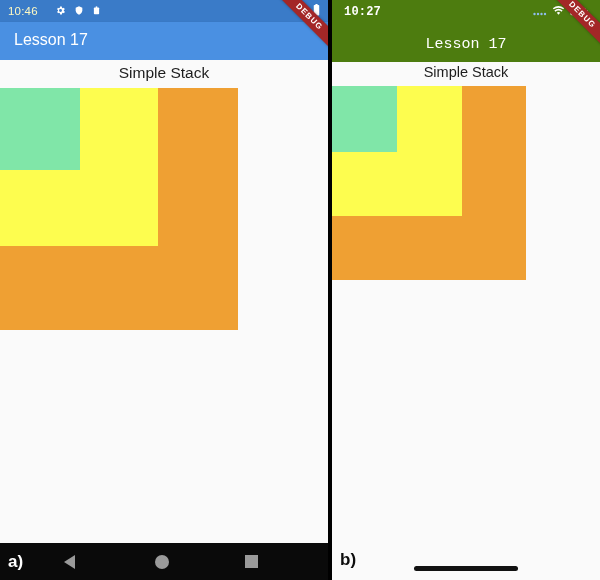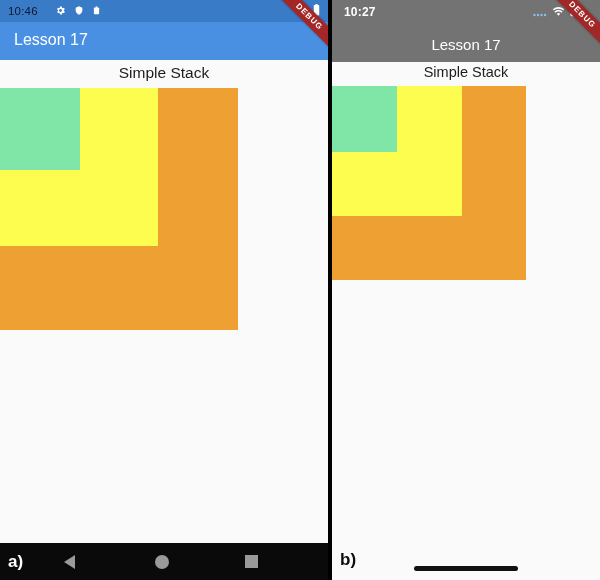--- a/index.html
+++ b/index.html
@@ -36,21 +36,21 @@
     background: #000000;
   }
   #panel-b { left: 332px; width: 268px; }
 
   
   .a-statusbar {
     position: absolute;
     left: 0; top: 0;
     width: 328px; height: 22px;
     background: #3a7bc8;
-    color: #0f172a;
+    color: #fef9c3;
     display: flex;
     align-items: center;
     box-sizing: border-box;
     padding: 0 8px;
   }
   .a-time {
     font-size: 11.5px;
     letter-spacing: 0.2px;
     margin-right: 9px;
   }
@@ -135,22 +135,23 @@
     left: 245px; top: 12px;
     width: 13px; height: 13px;
     background: #9a9a9a;
   }
 
   
   .b-appbar {
     position: absolute;
     left: 0; top: 0;
     width: 268px; height: 62px;
-    background: #737373;
+    background: #4d7c0f;
     box-shadow: 0 1px 3px rgba(0,0,0,0.2);
+    font-family: Liberation Mono, monospace;
   }
   .b-statusbar {
     position: absolute;
     left: 0; top: 0;
     width: 268px; height: 24px;
     display: flex;
     align-items: center;
     box-sizing: border-box;
     padding: 0 12px;
     color: #ffffff;

